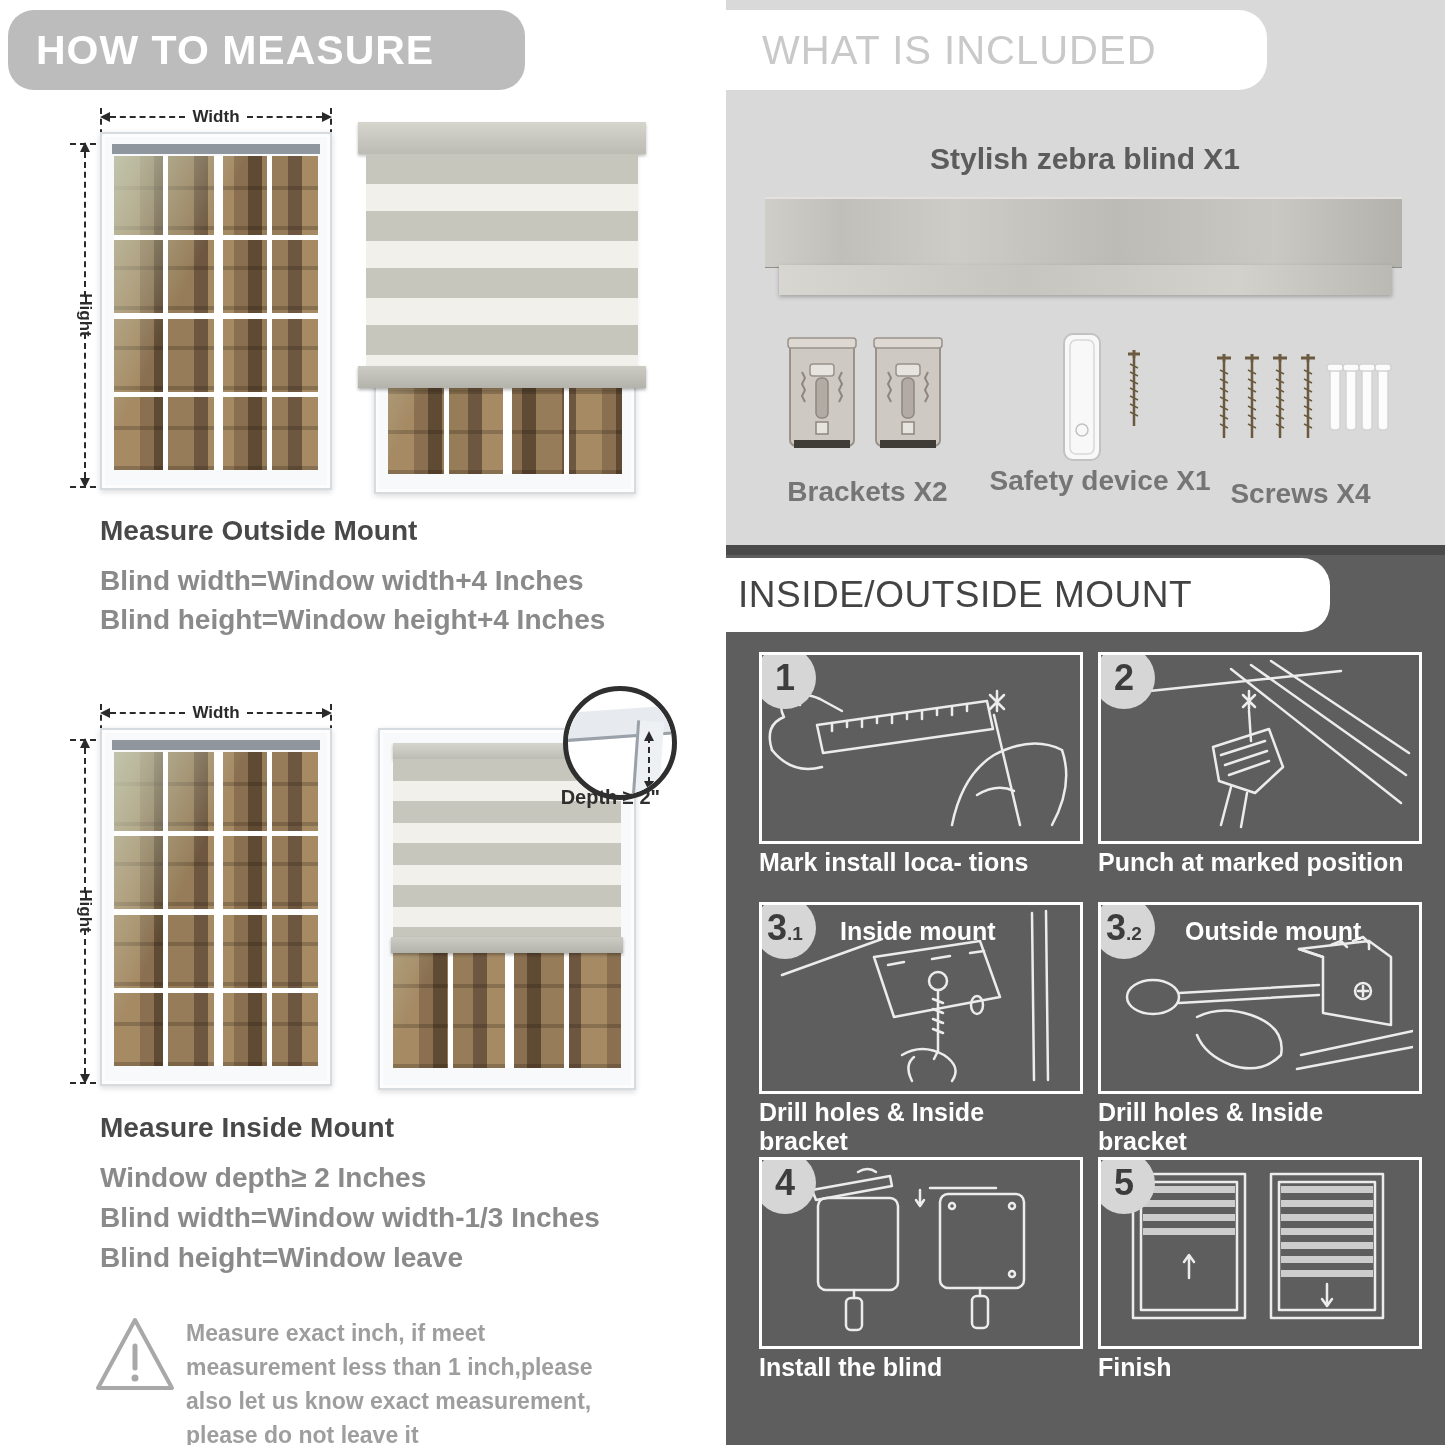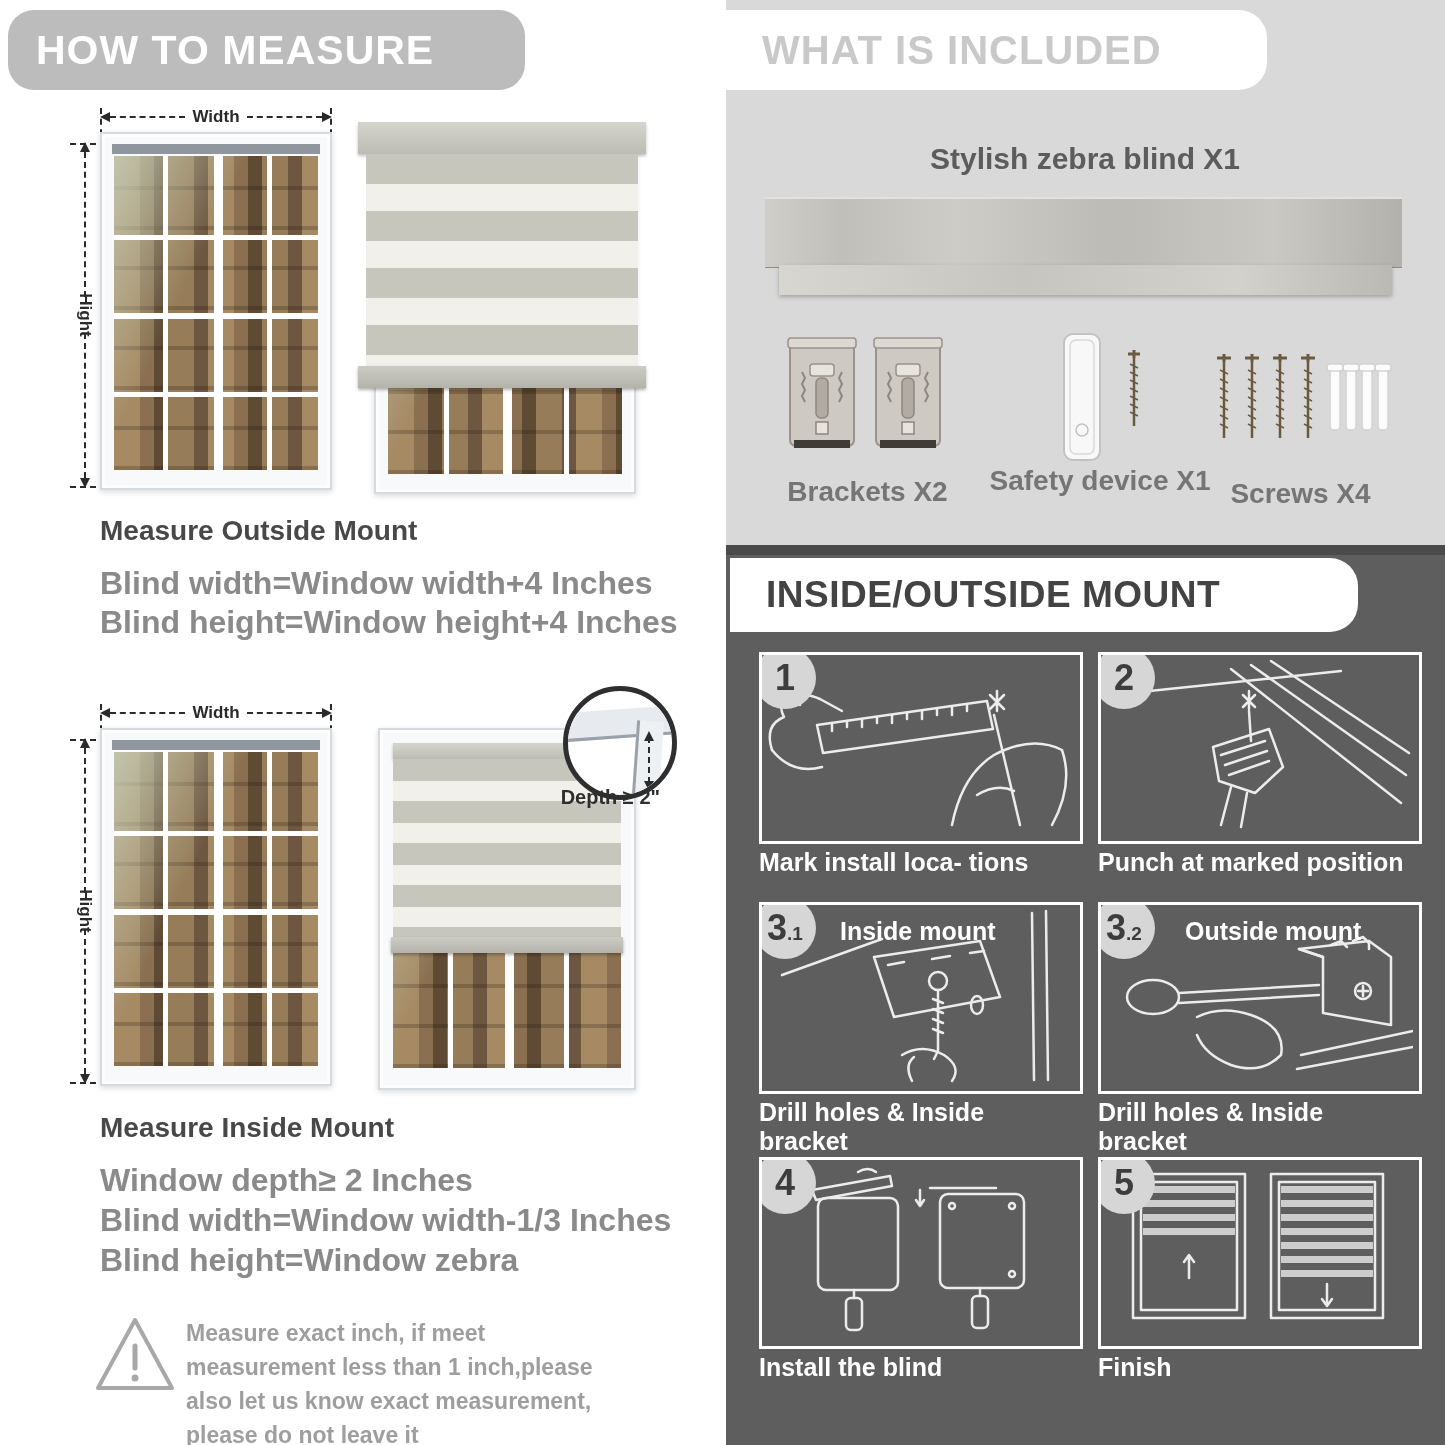--- a/index.html
+++ b/index.html
@@ -4,27 +4,27 @@
 <style>
   html,body{margin:0;padding:0;background:#fff;}
   #stage{position:relative;width:1445px;height:1445px;background:#fff;overflow:hidden;
          font-family:"Liberation Sans",sans-serif;}
   .abs{position:absolute;}
 
   
   .banner{background:#bcbcbc;border-radius:26px;color:#fff;font-weight:bold;
           font-size:41px;letter-spacing:1px;display:flex;align-items:center;padding-left:28px;}
   .whitebox{background:#fff;border-radius:0 28px 28px 0;display:flex;align-items:center;padding-left:36px;
-            font-weight:bold;}
+            font-weight:normal;}
   .wi-header{color:#c9c9c9;font-size:40px;letter-spacing:1px;}
   .io-header{color:#434343;font-size:37px;letter-spacing:.5px;}
 
   
   .h-title{color:#484848;font-size:28px;font-weight:bold;}
-  .h-line{color:#8a8a8a;font-size:32px;font-weight:bold;}
+  .h-line{color:#8a8a8a;font-size:28px;font-weight:bold;}
   .stylish{color:#5c5c5c;font-size:30px;font-weight:bold;text-align:center;}
   .comp-label{color:#757575;font-size:28px;font-weight:bold;text-align:center;}
   .warn-text{color:#9e9e9e;font-size:23px;font-weight:600;line-height:34px;}
   .caption{color:#fff;font-size:25px;font-weight:bold;}
   .panel-label{color:#fff;font-size:25px;font-weight:bold;}
 
   
   .hdim{display:flex;align-items:center;}
   .hline{flex:1;height:0;border-top:2px dashed #2a2a2a;}
   .vdim{display:flex;flex-direction:column;align-items:center;}
@@ -181,21 +181,21 @@
     <div class="abs" style="left:66px;top:30px;width:24px;height:90px;background:#eef1f4;border-left:3px solid #9aa1a8;transform:rotate(4deg);"></div>
     <div class="abs tick-v" style="left:80px;top:46px;height:46px;"></div>
     <div class="abs tri-u" style="left:76px;top:40px;"></div>
     <div class="abs tri-d" style="left:76px;top:90px;"></div>
   </div>
   <div class="abs" style="left:530px;top:786px;width:130px;text-align:right;color:#2f2f2f;font-size:20px;font-weight:bold;">Depth ≥ 2"</div>
 
   <div class="abs h-title" style="left:100px;top:1112px;">Measure Inside Mount</div>
   <div class="abs h-line" style="left:100px;top:1162px;">Window depth≥ 2 Inches</div>
   <div class="abs h-line" style="left:100px;top:1202px;">Blind width=Window width-1/3 Inches</div>
-  <div class="abs h-line" style="left:100px;top:1242px;">Blind height=Window zebra</div>
+  <div class="abs h-line" style="left:100px;top:1242px;">Blind height=Window leave</div>
 
   <svg class="abs" style="left:92px;top:1312px;" width="86" height="86" viewBox="0 0 86 86">
     <path d="M43 8 L80 76 L6 76 Z" fill="none" stroke="#a8a8a8" stroke-width="4" stroke-linejoin="round"></path>
     <line x1="43" y1="34" x2="43" y2="56" stroke="#a8a8a8" stroke-width="5" stroke-linecap="round"></line>
     <circle cx="43" cy="66" r="3.5" fill="#a8a8a8"></circle>
   </svg>
   <div class="abs warn-text" style="left:186px;top:1316px;width:450px;">Measure exact inch, if meet measurement less than 1 inch,please also let us know exact measurement, please do not leave it</div>
 
   <div class="abs whitebox" style="left:726px;top:10px;width:505px;height:80px;">
     <span class="wi-header">WHAT IS INCLUDED</span>
@@ -280,21 +280,21 @@
           <rect x="118" y="20" width="10" height="62" rx="4"></rect>
           <rect x="115" y="16" width="16" height="7" rx="3"></rect>
         </g>
     </g>
   </svg>
 
   <div class="abs comp-label" style="left:765px;top:465px;width:205px;margin-top:11px;">Brackets X2</div>
   <div class="abs comp-label" style="left:985px;top:465px;width:230px;">Safety device X1</div>
   <div class="abs comp-label" style="left:1208px;top:478px;width:185px;">Screws X4</div>
 
-  <div class="abs whitebox" style="left:730px;top:558px;width:592px;height:74px;">
+  <div class="abs whitebox" style="left:702px;top:558px;width:592px;height:74px;">
     <span class="io-header">INSIDE/OUTSIDE MOUNT</span>
   </div>
 
   <div class="abs panel" style="left:759px;top:652px;width:318px;height:186px;">
     <svg class="lineart abs" style="left:0;top:0;" width="312" height="180" viewBox="0 0 312 180">
       <path d="M10 95 Q2 70 22 62 Q12 42 38 50 Q36 34 58 44 L80 56"></path>
       <path d="M10 95 Q30 120 60 112"></path>
       <path d="M55 70 L225 46 L231 74 L61 98 Z"></path>
       <path d="M70 68 v8 M85 66 v6 M100 64 v8 M115 62 v6 M130 60 v8 M145 58 v6 M160 56 v8 M175 54 v6 M190 52 v8 M205 50 v6"></path>
       <path d="M228 40 l14 14 M242 40 l-14 14 M235 36 v20"></path>

